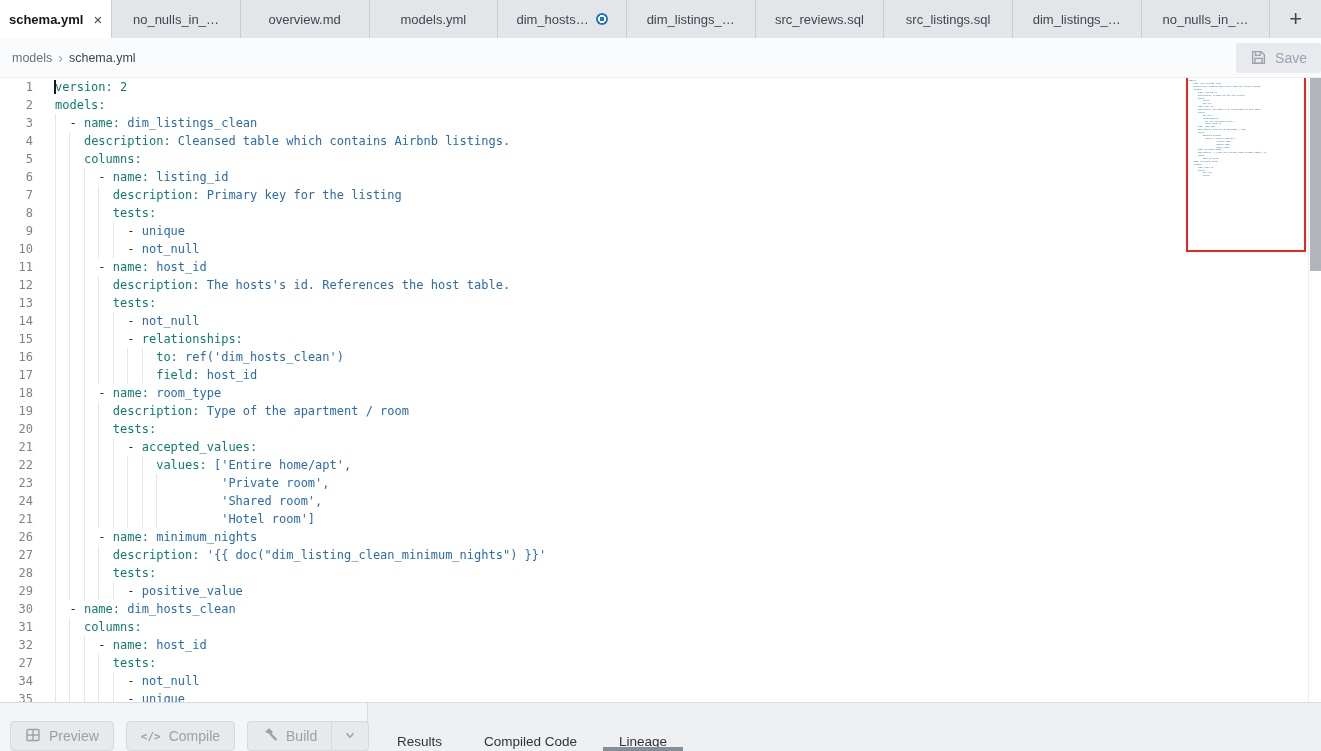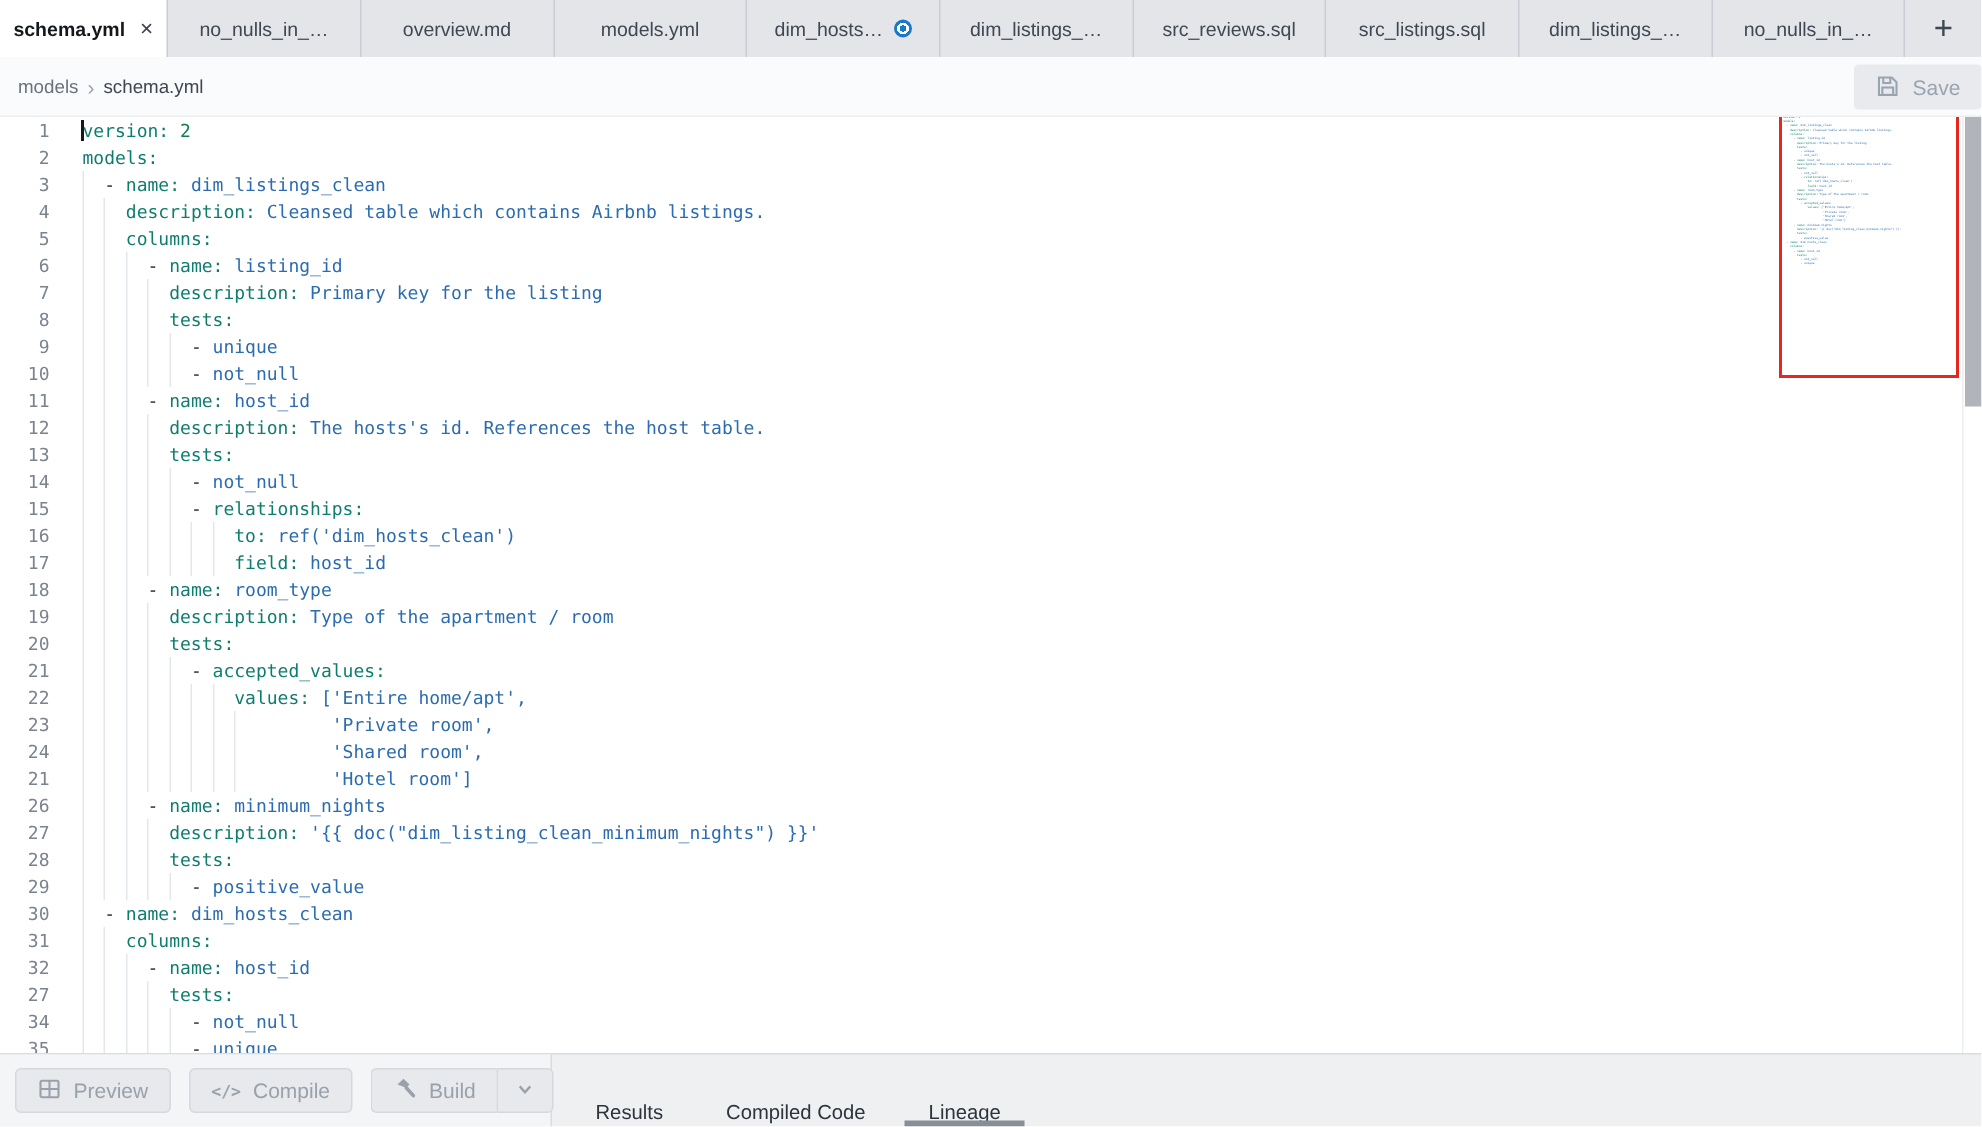--- a/index.html
+++ b/index.html
@@ -60,21 +60,21 @@
   .mini-inner .lc { margin-left:0; }
   .mini-inner .lc::after { display:none; }
 
   
   .vscroll { position:absolute; top:0; right:0; width:13px; height:624px; border-left:1px solid #eceef0; }
   .vthumb { position:absolute; top:0; left:1px; width:12px; height:193px; background:#b1b4ba; }
 
   
   .bottom-bar { height:49px; flex:0 0 49px; background:#eef0f2; border-top:1px solid #dadde0; display:flex; }
   .bb-left { width:368px; flex:0 0 368px; background:#f4f5f7; border-right:1px solid #d9dcdf;
-    display:flex; align-items:center; gap:12px; padding-left:10px; }
+    display:flex; align-items:flex-end; gap:12px; padding-left:10px; }
   .btn { height:30px; background:#e7e9ed; border:1px solid #d5d8dd; border-radius:4px;
     display:flex; align-items:center; justify-content:center; gap:8px;
     color:#99a1ab; font-size:14px; padding:0 14px; cursor:default; }
   .btn .mono { font-family:"DejaVu Sans Mono", monospace; font-size:11px; font-weight:bold; }
   .split { display:flex; }
   .split .main  { border-radius:4px 0 0 4px; border-right:none; }
   .split .arrow { border-radius:0 4px 4px 0; padding:0 11px; }
   .bb-tabs { display:flex; align-items:stretch; margin-left:29px; gap:42px;
     font-size:13.5px; color:#2e343c;margin-top:28px; }
   .bb-tab { position:relative; display:flex; align-items:center; cursor:pointer; }

